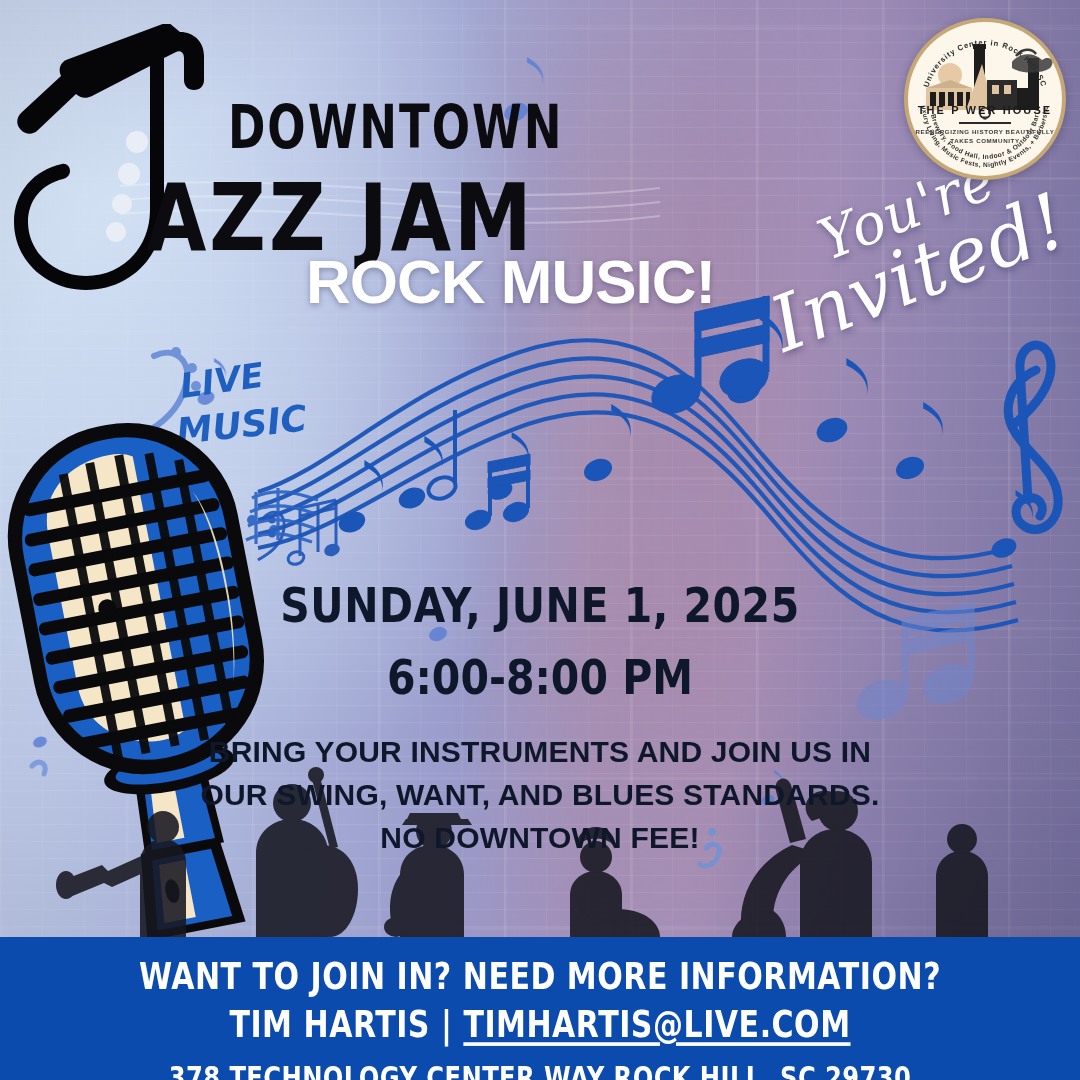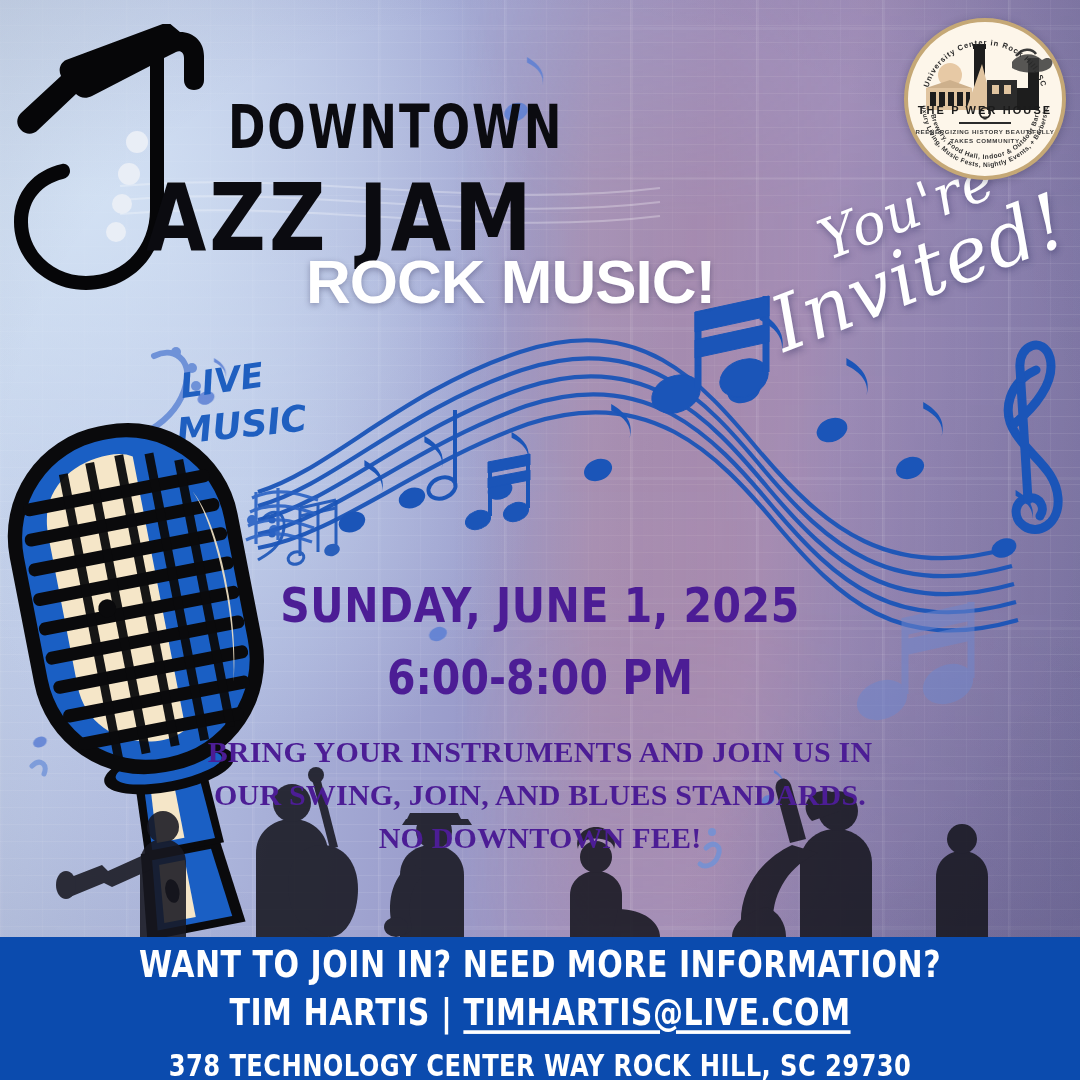--- a/index.html
+++ b/index.html
@@ -150,57 +150,57 @@
   }
   .inv-1 { font-size: 56px; margin-left: 70px; letter-spacing: 1px; }
   .inv-2 { font-size: 76px; margin-top: -14px; margin-left: -4px; letter-spacing: 1px; }
 
   
   .details {
     position: absolute;
     left: 0; right: 0;
     top: 578px;
     text-align: center;
-    color: #4c1d95;
+    color: #0f172a;
   }
   .det-date {
     font-family: "DejaVu Sans", sans-serif;
     font-size: 41px;
     font-weight: 700;
     letter-spacing: 0.5px;
     transform: scaleY(1.16);
     transform-origin: center top;
   }
   .det-time {
     font-family: "DejaVu Sans", sans-serif;
     font-size: 41px;
     font-weight: 700;
     margin-top: 24px;
     transform: scaleY(1.16);
     transform-origin: center top;
   }
   .det-body {
     margin-top: 34px;
-    font-family: Liberation Serif, serif;
+    font-family: Liberation Sans, sans-serif;
     font-size: 30px;
     font-weight: 700;
     line-height: 1.36;
     letter-spacing: 0.2px;
   }
   .det-body div { margin-bottom: 2px; }
 
   
   .footer {
     position: absolute;
     left: 0; right: 0; bottom: 0;
     height: 143px;
     background: #0b4bae;
     color: #ffffff;
     text-align: center;
-    padding-top: 5px;
+    padding-top: 17px;
     box-sizing: border-box;
   }
   .f-l1 {
     font-family: "DejaVu Sans", sans-serif;
     font-size: 31px;
     font-weight: 700;
     letter-spacing: 0.5px;
     transform: scaleY(1.22) scaleX(0.97);
     transform-origin: center top;
   }
@@ -573,21 +573,21 @@
       <path d="M936,180 L936,120 C936,104 948,94 962,94 C976,94 988,104 988,120 L988,180 Z"></path>
       <circle cx="962" cy="82" r="15"></circle>
     </g>
   </svg>
 
   <div class="details">
     <div class="det-date">SUNDAY, JUNE 1, 2025</div>
     <div class="det-time">6:00-8:00 PM</div>
     <div class="det-body">
       <div>BRING YOUR INSTRUMENTS AND JOIN US IN</div>
-      <div>OUR SWING, JOIN, AND BLUES STANDARDS.</div>
+      <div>OUR SWING, WANT, AND BLUES STANDARDS.</div>
       <div>NO DOWNTOWN FEE!</div>
     </div>
   </div>
 
   <div class="footer">
     <div class="f-l1">WANT TO JOIN IN? NEED MORE INFORMATION?</div>
     <div class="f-l2">
       <span>TIM HARTIS</span><span> | </span><span class="email">TIMHARTIS@LIVE.COM</span>
     </div>
     <div class="f-l3">378 TECHNOLOGY CENTER WAY ROCK HILL, SC 29730</div>

